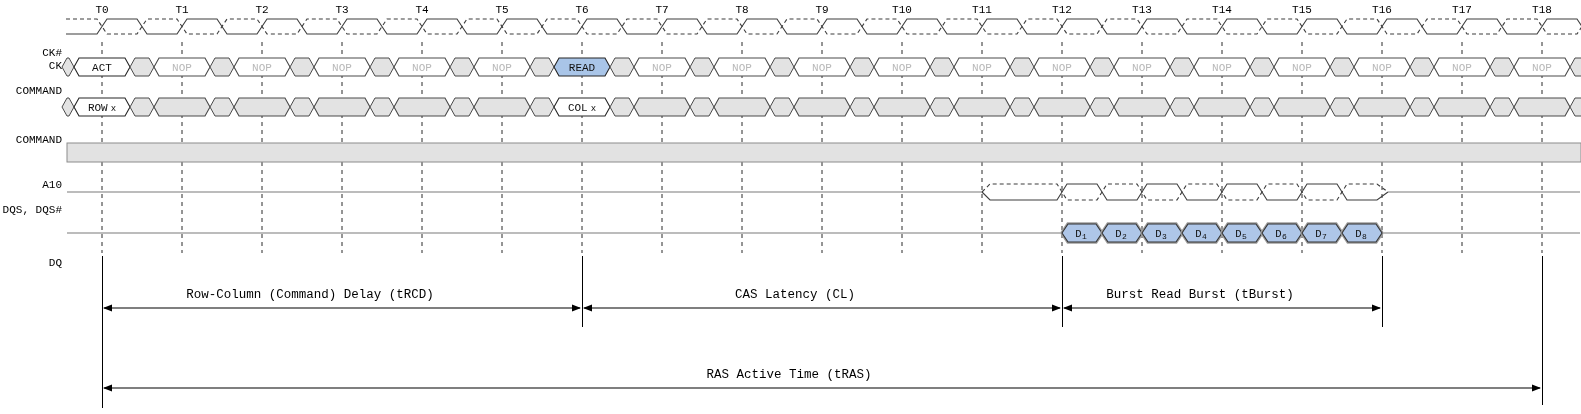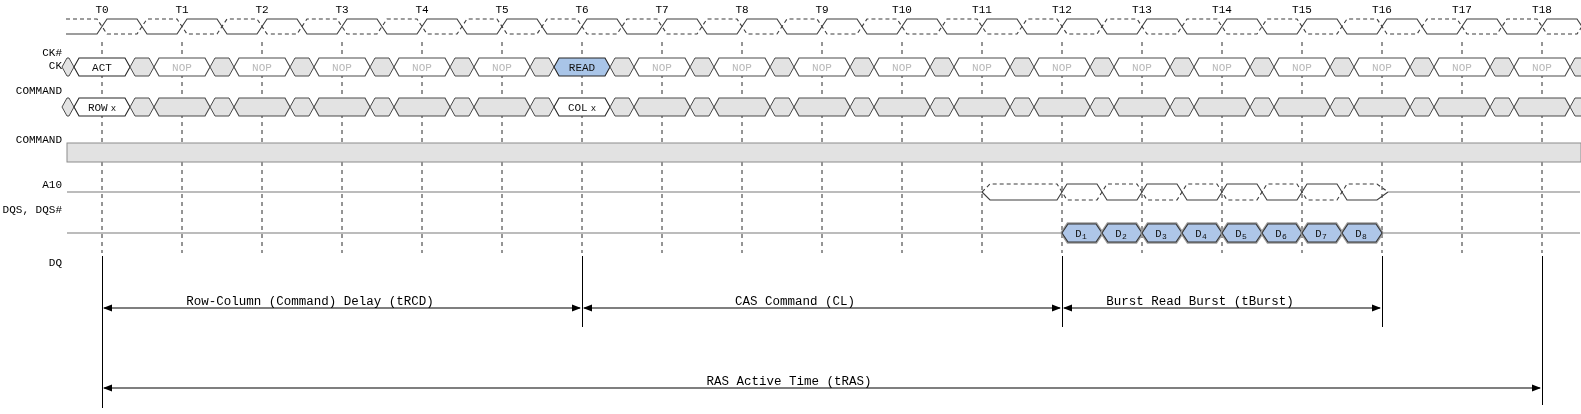--- a/index.html
+++ b/index.html
@@ -17,21 +17,20 @@
     text-align:right;
     font-size:11px;line-height:12px;color:#000;
     white-space:nowrap;
     margin-top:33px;
   }
   .ann-label{
     position:absolute;
     transform:translateX(-50%);
     font-size:12.5px;line-height:14px;color:#000;
     white-space:nowrap;
-    margin-top:7px;
   }
 </style>
 </head>
 <body>
 
 <div class="stage">
   <svg id="wave-svg" width="1581" height="414" viewBox="0 0 1581 414">
       <line x1="102" y1="42" x2="102" y2="253" stroke="#2b2b2b" stroke-width="1" stroke-dasharray="4 4"></line>
       <text x="102" y="13" text-anchor="middle" font-size="11" fill="#000">T0</text>
       <line x1="182" y1="42" x2="182" y2="253" stroke="#2b2b2b" stroke-width="1" stroke-dasharray="4 4"></line>
@@ -223,16 +222,16 @@
 
   <div class="row-label" style="top:14px">CK#</div>
   <div class="row-label" style="top:27px">CK</div>
   <div class="row-label" style="top:52px">COMMAND</div>
   <div class="row-label" style="top:101px">COMMAND</div>
   <div class="row-label" style="top:146px">A10</div>
   <div class="row-label" style="top:171px">DQS, DQS#</div>
   <div class="row-label" style="top:224px">DQ</div>
 
   <div class="ann-label" style="left:310px;top:288px">Row-Column (Command) Delay (tRCD)</div>
-  <div class="ann-label" style="left:795px;top:288px">CAS Command (CL)</div>
+  <div class="ann-label" style="left:795px;top:288px">CAS Latency (CL)</div>
   <div class="ann-label" style="left:1200px;top:288px">Burst Read Burst (tBurst)</div>
   <div class="ann-label" style="left:789px;top:368px">RAS Active Time (tRAS)</div>
 </div>
 
 </body></html>

